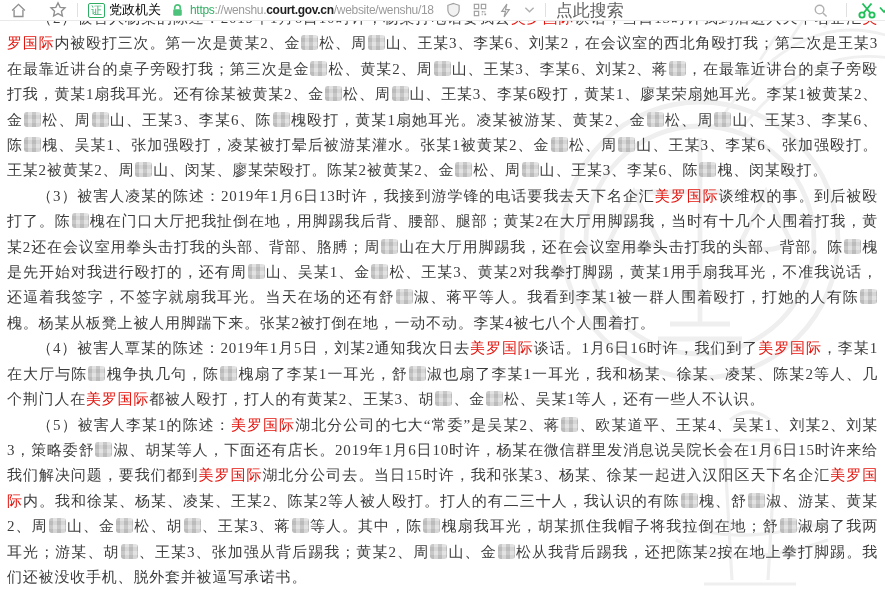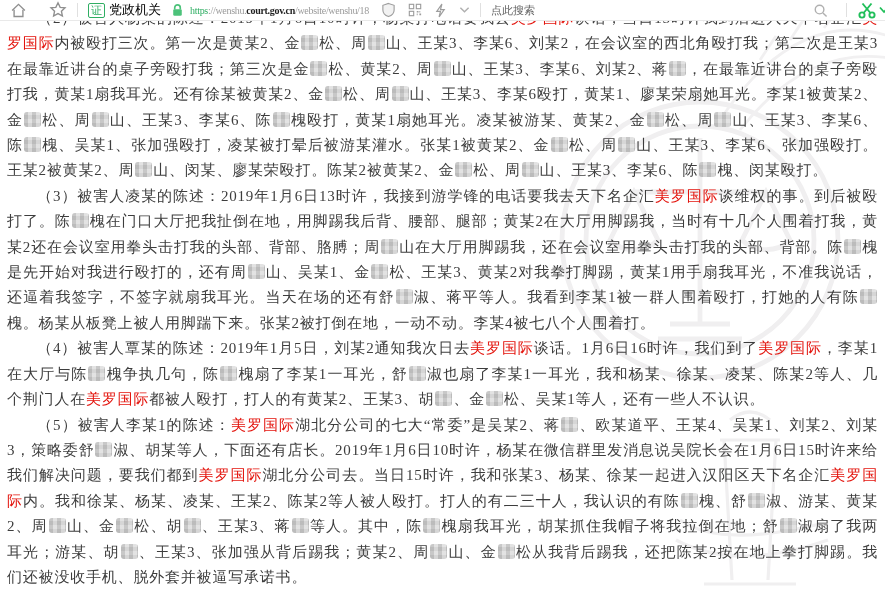--- a/index.html
+++ b/index.html
@@ -12,27 +12,27 @@
   .bar svg{display:block;}
   .ticon{display:inline-flex;align-items:center;justify-content:center;flex:0 0 auto;}
   .vdiv{width:1px;height:14px;background:#e0e0e0;margin:0 10px;flex:0 0 auto;}
   .home{margin-left:10px;}
   .star{margin-left:22px;}
   .cert{display:inline-flex;align-items:center;gap:4px;flex:0 0 auto;}
   .certbox{border:1px solid #2fae63;color:#2fae63;font-size:11px;line-height:13px;
            padding:0 2px;border-radius:2px;}
   .certlabel{color:#000000;font-size:13px;}
   .lock{margin:0 6px 0 10px;}
-  .url{font-family:Liberation Serif, serif;font-size:10px;
+  .url{font-family:Liberation Sans, sans-serif;font-size:12px;
        white-space:nowrap;flex:0 0 auto;letter-spacing:-0.3px;text-align:right;}
   .u-scheme{color:#2fae63;}
   .u-dim{color:#9a9a9a;}
   .u-host{color:#1f1f1f;font-weight:bold;}
   .baricon{margin-left:12px;}
-  .search{color:#5f5f5f;font-size:11px;flex:1 1 auto;}
+  .search{color:#5f5f5f;font-size:17px;flex:1 1 auto;}
   .mag{margin-right:8px;}
   .scis{margin-right:2px;}
   .greenchev{margin-right:-4px;}
 
   
   .wm{position:absolute;z-index:0;pointer-events:none;}
 
   
   .doc{position:absolute;top:6px;left:0;right:0;padding:0 7px;z-index:1;
        font-size:15px;line-height:25.4px;letter-spacing:0.8px;color:#3d3d3d;

